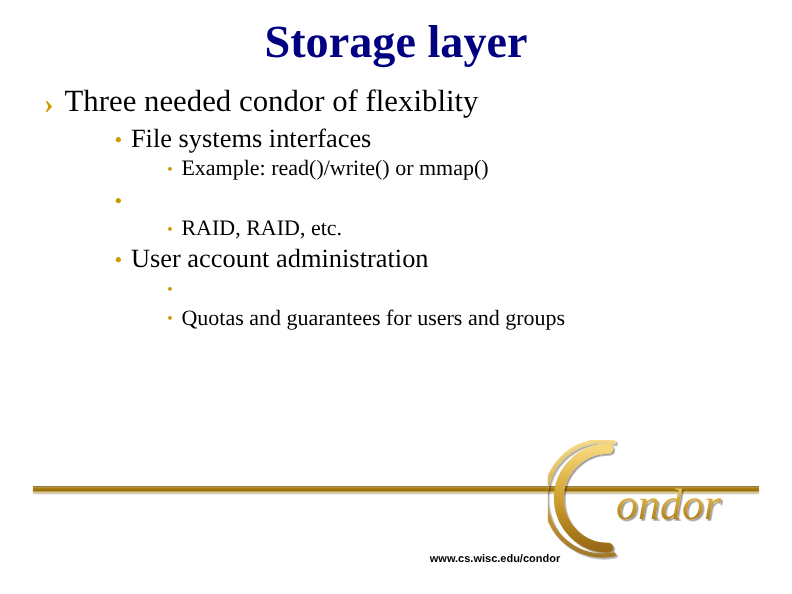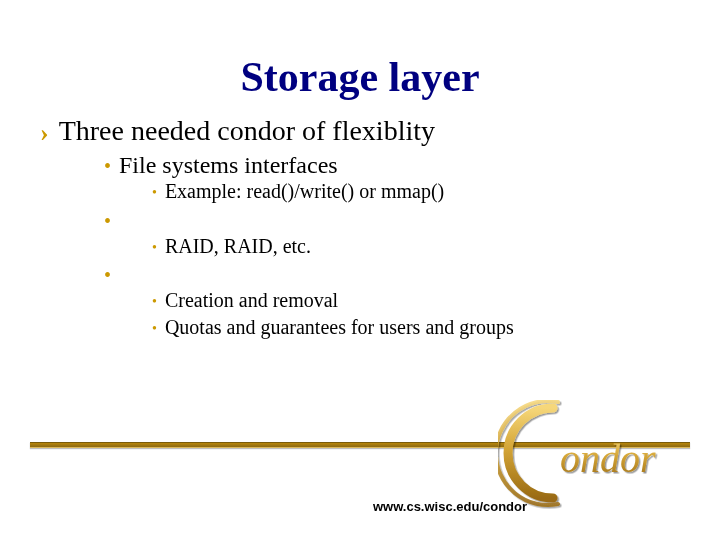--- a/index.html
+++ b/index.html
@@ -9,21 +9,20 @@
     height: 540px;
     background: #fff;
     font-family: "Comic Sans MS", "Comic Sans", cursive;
     color: #000;
     overflow: hidden;
     position: relative;
   }
   .slide {
     padding: 9px 40px 0 40px;
     box-sizing: border-box;
-    margin-top: 38px;
   }
   .title {
     text-align: center;
     font-size: 42px;
     font-weight: bold;
     color: #000080;
     margin: 6px 0 14px 0;
   }
   .l1 {
     font-size: 28px;
@@ -77,21 +76,21 @@
     border-bottom: 1px solid #dcb85a;
     box-shadow: 0 1px 1px rgba(0,0,0,.25);
   }
   .footer-url {
     position: absolute;
     bottom: 26px;
     left: 0;
     right: 0;
     text-align: center;
     font-family: Arial, Helvetica, sans-serif;
-    font-size: 13px;
+    font-size: 10px;
     font-weight: bold;
     color: #000;
     padding-left: 180px;
   }
   .logo {
     position: absolute;
     right: 42px;
     bottom: 30px;
     width: 180px;
     height: 110px;
@@ -120,24 +119,24 @@
   <div class="l2">
     <span class="dot">•</span>
   </div>
   <div class="l3">
     <span class="round">•</span>
     <span>RAID, RAID, etc.</span>
   </div>
 
   <div class="l2">
     <span class="dot">•</span>
+    <span>User account administration</span>
   </div>
   <div class="l3">
     <span class="round">•</span>
-    <span>Creation and removal</span>
   </div>
   <div class="l3">
     <span class="round">•</span>
     <span>Quotas and guarantees for users and groups</span>
   </div>
 </div>
 
 <div class="hr-wrap">
   <div class="hr"></div>
 </div>

